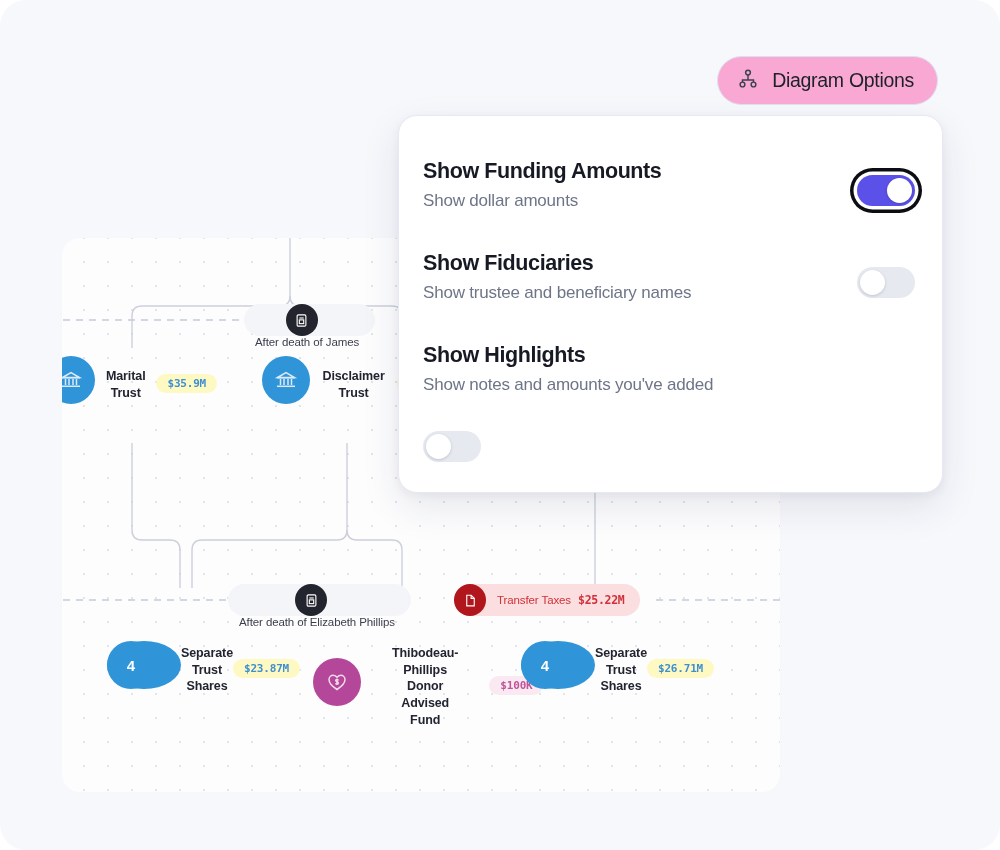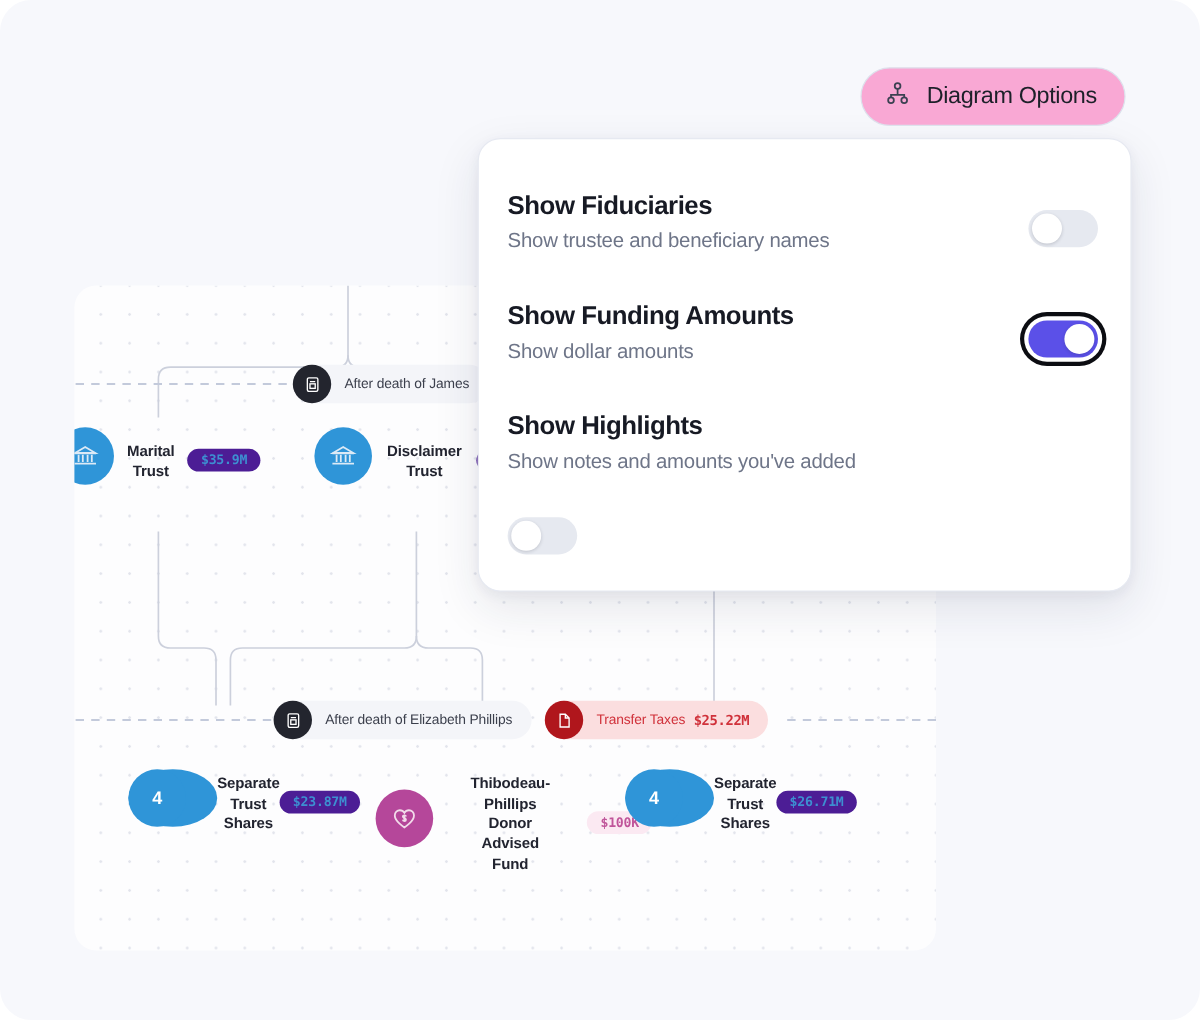--- a/index.html
+++ b/index.html
@@ -107,34 +107,34 @@
   }
   .node-amount {
     margin-top: 7px;
     font-family: "DejaVu Sans Mono", monospace;
     font-size: 11px;
     font-weight: 700;
     padding: 3px 11px;
     border-radius: 11px;
     letter-spacing: -.2px;
   }
-  .amt-blue { background: #4c1d95; color: #3d8fd1; }
+  .amt-blue { background: #fef9c3; color: #3d8fd1; }
   .amt-pink { background: #fbe9f2; color: #c0559a; }
 
   
   .pill {
     position: absolute;
     display: flex;
     align-items: center;
     height: 32px;
     padding-right: 16px;
     border-radius: 16px;
     white-space: nowrap;
   }
-  .pill-event { background: #f4f5f9; }
+  .pill-event { background: #f4f5f9; flex-direction: column; }
   .pill-tax   { background: #fbdedf; align-items: center; }
   .pill-dot {
     width: 32px; height: 32px;
     border-radius: 50%;
     display: flex; align-items: center; justify-content: center;
     flex: none;
     color: #fff;
   }
   .pill-dot.dark { background: #23252e; }
   .pill-dot.red  { background: #b0161c; }
@@ -381,34 +381,34 @@
         <path d="M12 7.6 v3.4 M6 15.4 v-2.2 h12 v2.2 M12 11 v2.2"></path>
       </svg>
     </span>
     <span class="btn-label">Diagram Options</span>
   </div>
 
   <div id="options-panel">
 
     <div class="opt-row">
       <div>
+        <div class="opt-title">Show Funding Amounts</div>
+        <div class="opt-desc">Show dollar amounts</div>
+      </div>
+      <div class="toggle on focused">
+        <span class="knob"></span>
+      </div>
+    </div>
+
+    <div class="opt-row">
+      <div>
         <div class="opt-title">Show Fiduciaries</div>
         <div class="opt-desc">Show trustee and beneficiary names</div>
       </div>
       <div class="toggle">
-        <span class="knob"></span>
-      </div>
-    </div>
-
-    <div class="opt-row">
-      <div>
-        <div class="opt-title">Show Funding Amounts</div>
-        <div class="opt-desc">Show dollar amounts</div>
-      </div>
-      <div class="toggle on focused">
         <span class="knob"></span>
       </div>
     </div>
 
     <div class="opt-row">
       <div>
         <div class="opt-title">Show Highlights</div>
         <div class="opt-desc">Show notes and amounts you've added</div>
       </div>
       <div class="toggle">

